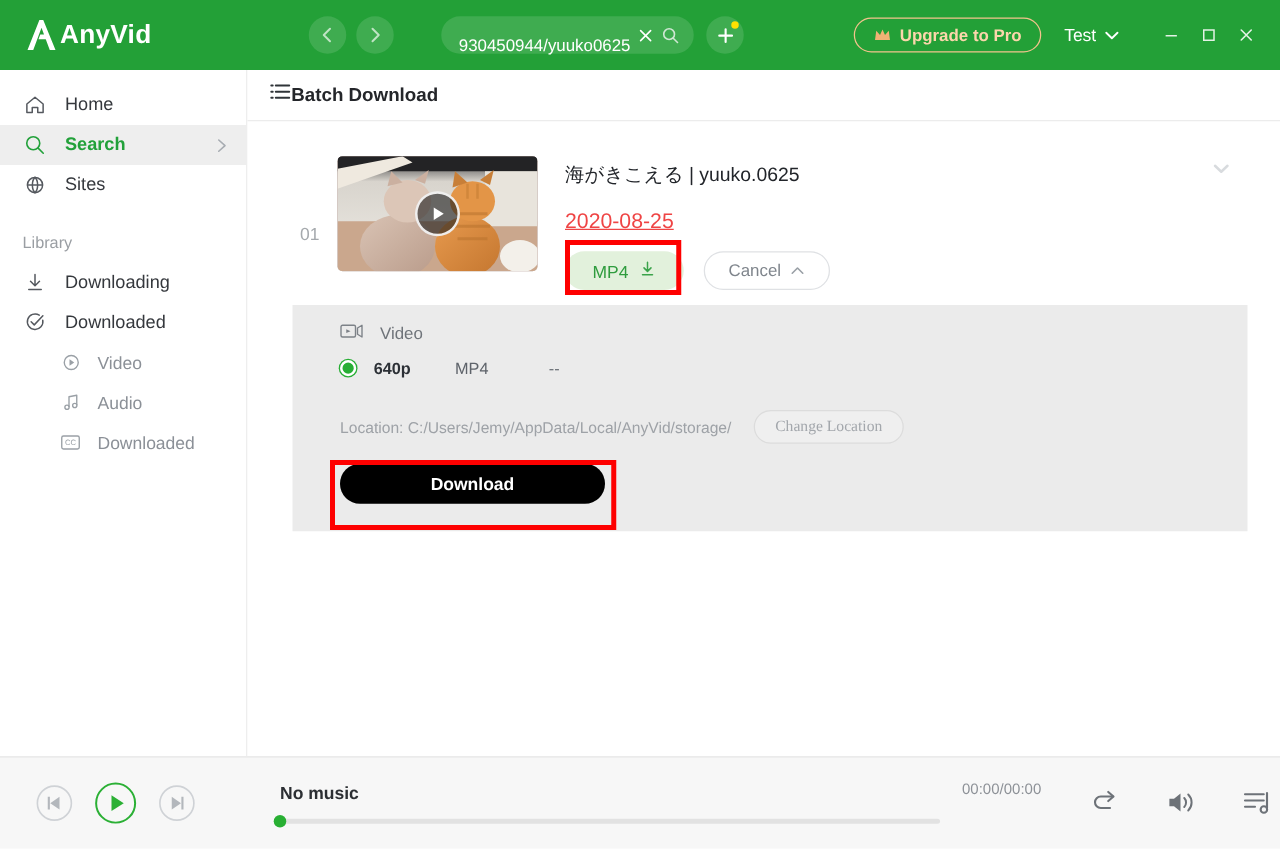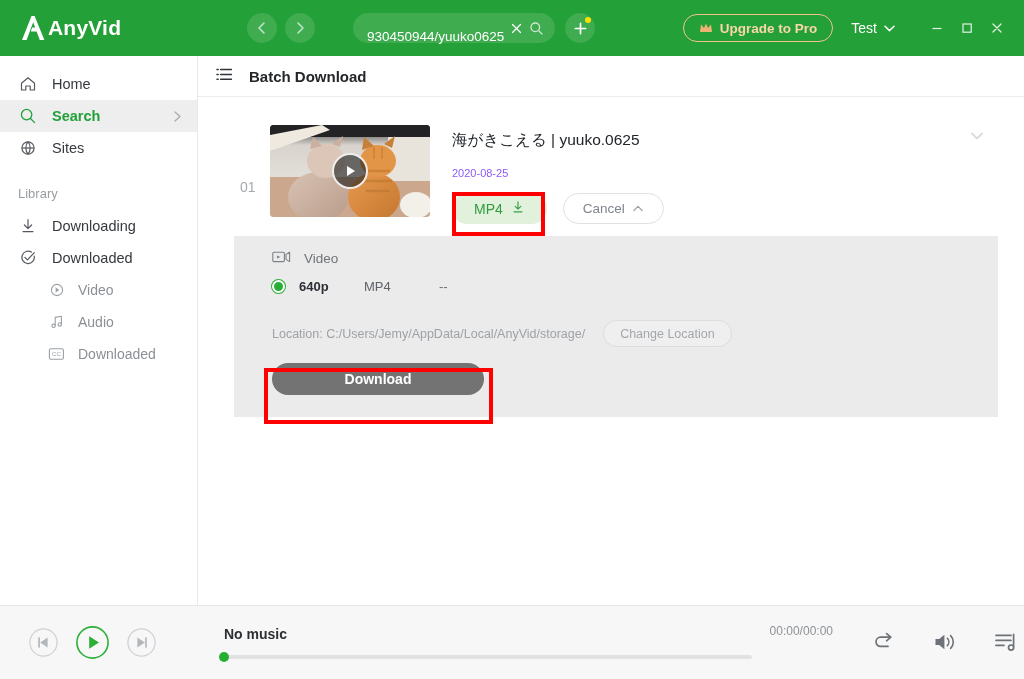--- a/index.html
+++ b/index.html
@@ -116,21 +116,21 @@
   }
   .nav-sub .ic { width: 17px; display:flex; align-items:center; justify-content:center; }
 
   
   .content {
     flex: 1; background: #ffffff; display: flex; flex-direction: column;
     min-width: 0;
   }
   .page-head {
     height: 41px; min-height: 41px;
-    display: flex; align-items: center; gap: 16px;
+    display: flex; align-items: center; gap: 0;
     padding-left: 18px;
     border-bottom: 1px solid #ececec;
   }
   .page-title { font-size: 15px; font-weight: 700; color: #24262a; }
 
   .scrollarea { flex: 1; padding: 16px 26px 0 36px; overflow: hidden; }
 
   .card { width: 100%; background: #fff; }
   .card-top {
     display: flex; align-items: flex-start;
@@ -148,21 +148,21 @@
     width: 36px; height: 36px; border-radius: 50%;
     background: rgba(30,30,30,.62);
     border: 2px solid rgba(255,255,255,.9);
     display: flex; align-items: center; justify-content: center;
   }
   .meta { margin-left: 22px; padding-top: 5px; flex: 1; min-width: 0; }
   .vid-title {
     font-size: 15.5px; color: #22252a; margin-bottom: 16px;
     white-space: nowrap; overflow: hidden; text-overflow: ellipsis;
   }
-  .vid-date { font-size: 11px; color: #8b5cf6; margin-bottom: 14px; }
+  .vid-date { font-size: 17px; color: #ef4444; margin-bottom: 14px; text-decoration: underline; }
   .btnrow { display: flex; align-items: center; gap: 16px; }
   .mp4-btn {
     background: #e2f1dc; color: #2f9c3e;
     border-radius: 17px; height: 31px; padding: 0 22px;
     display: flex; align-items: center; gap: 8px;
     font-size: 14px; cursor: pointer;
   }
   .cancel-btn {
     background: #ffffff; border: 1px solid #dfe1e4; color: #7f858c;
     border-radius: 17px; height: 31px; padding: 0 19px;
@@ -190,25 +190,25 @@
   }
   .fmt-q { font-weight: 700; width: 65px; color: #2c3036; }
   .fmt-c { width: 75px; color: #5e636a; }
   .fmt-s { color: #6c7178; }
 
   .loc-row { display: flex; align-items: center; gap: 18px; margin-bottom: 16px; }
   .loc-text { font-size: 12.5px; color: #9ea2a7; }
   .change-loc {
     border: 1px solid #dcdcdc; background: #efefef; color: #a3a7ac;
     border-radius: 15px; height: 27px; padding: 0 16px;
-    display: flex; align-items: center; font-size: 12.5px; cursor: pointer;
+    display: flex; align-items: center; font-size: 12.5px; cursor: pointer; font-family: Liberation Serif, serif;
   }
   .dl-btn {
     width: 212px; height: 32px; border-radius: 17px;
-    background: #737373; color: #ffffff;
+    background: #000000; color: #ffffff;
     display: flex; align-items: center; justify-content: center;
     font-size: 14px; font-weight: 600; cursor: pointer;
   }
 
   
   .hl {
     position: absolute; border: 4px solid #fe0000;
     pointer-events: none; z-index: 40;
   }
 

